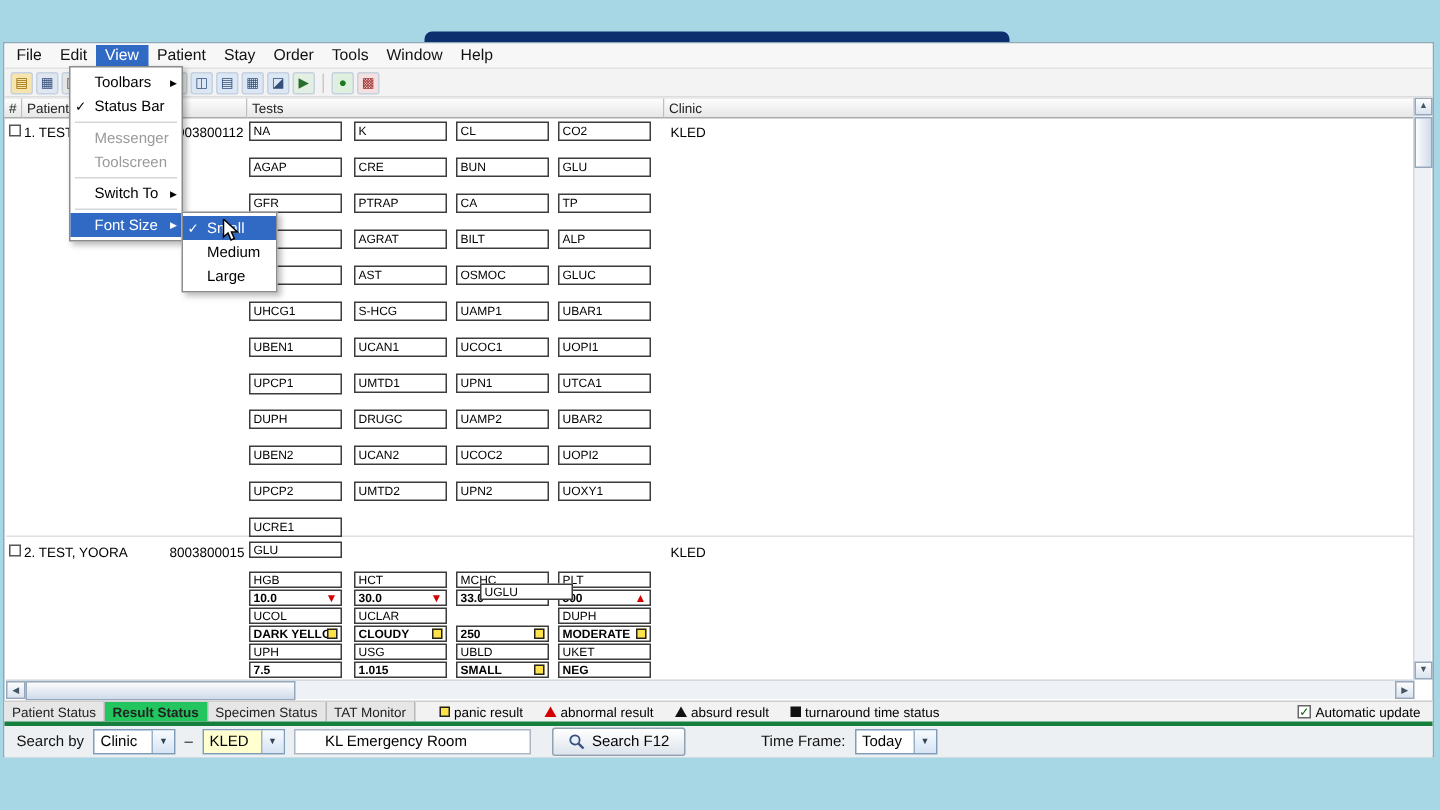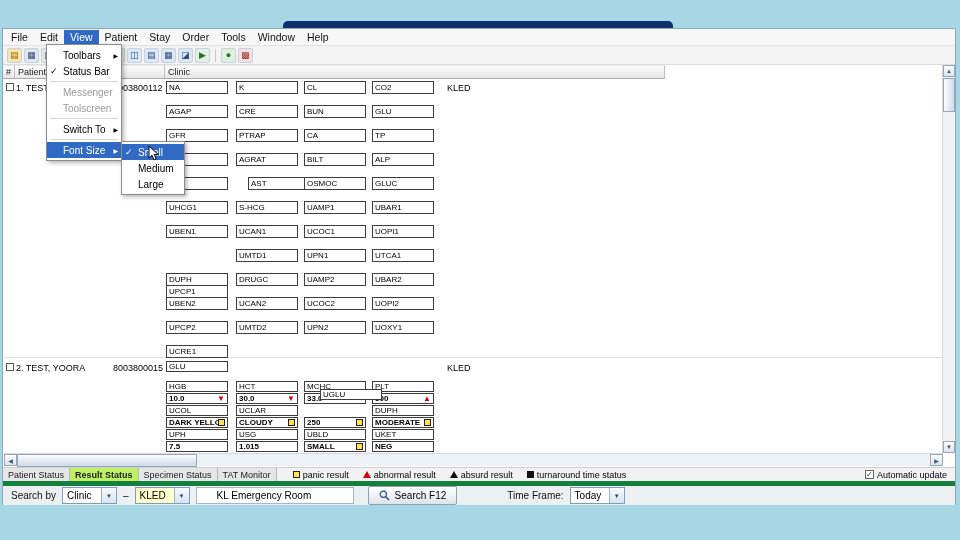--- a/index.html
+++ b/index.html
@@ -33,32 +33,32 @@
   
   .vscroll{position:absolute;right:1px;top:36px;width:12px;height:388px;background:#eef2f7;border-left:1px solid #d0d8e0;z-index:4}
   .hscroll{position:absolute;left:1px;top:424px;width:939px;height:13px;background:#eef2f7;border-top:1px solid #d0d8e0;z-index:4}
   .sbtn{position:absolute;background:linear-gradient(#fdfdfd,#d9e3ef);border:1px solid #98a8bc;color:#456;display:flex;align-items:center;justify-content:center;font-size:6px}
   .vthumb{position:absolute;left:0;top:13px;width:12px;height:34px;background:linear-gradient(90deg,#fdfdfd,#cfdbea);border:1px solid #98a8bc}
   .hthumb{position:absolute;left:13px;top:0;width:180px;height:13px;background:linear-gradient(#fdfdfd,#cfdbea);border:1px solid #98a8bc}
   
   .tabsrow{position:absolute;left:0;top:438px;width:100%;height:14px;background:#f2f2f2;border-top:1px solid #cfcfcf;display:flex;align-items:center;font-size:9px;z-index:5}
   .tabs{display:flex;height:100%}
   .tab{padding:1px 5px;border-right:1px solid #b8b8b8;background:#e6e6e6;color:#222;white-space:nowrap;display:flex;align-items:center}
-  .tab.on{background:#bef264;font-weight:bold}
+  .tab.on{background:#22c55e;font-weight:bold}
   .legend{display:flex;align-items:center;gap:14px;margin-left:16px}
   .leg{display:flex;align-items:center;gap:3px;white-space:nowrap}
   .mk{display:inline-block;flex:none}
   .mk-sqy{width:7px;height:7px;background:#ffe24a;border:1px solid #222}
   .mk-trir{width:0;height:0;border-left:4px solid transparent;border-right:4px solid transparent;border-bottom:7px solid #d40000}
   .mk-trik{width:0;height:0;border-left:4px solid transparent;border-right:4px solid transparent;border-bottom:7px solid #111}
   .mk-sqk{width:7px;height:7px;background:#111}
   .autoupd{position:absolute;right:8px;display:flex;align-items:center;gap:3px;white-space:nowrap}
   .cb{width:9px;height:9px;border:1px solid #666;background:#fff;font-size:8px;line-height:8px;text-align:center;color:#060}
   
-  .searchbar{position:absolute;left:0;top:452px;width:100%;height:24px;background:#edf0f3;border-top:5px solid #15803d;display:flex;align-items:center;gap:6px;padding:0 8px;font-size:10px;z-index:5}
+  .searchbar{position:absolute;left:0;top:452px;width:100%;height:24px;background:#edf0f3;border-top:3px solid #15803d;display:flex;align-items:center;gap:6px;padding:0 8px;font-size:10px;z-index:5}
   .lbl{color:#111;white-space:nowrap}
   .combo{height:17px;border:1px solid #7f9db9;background:#fff;display:flex;align-items:stretch}
   .cval{padding:1px 4px;min-width:38px;display:flex;align-items:center;white-space:nowrap}
   .dd{width:15px;background:linear-gradient(#f7fbff,#d6e4f4);border-left:1px solid #9cb0c6;display:flex;align-items:center;justify-content:center;font-size:6px;color:#345}
   .ycombo .cval{background:#ffffcf}
   .descfield{height:17px;border:1px solid #aab6c2;background:#fff;display:flex;align-items:center;padding:0 20px;width:158px;white-space:nowrap;overflow:hidden}
   .sbtnmain{height:19px;padding:0 10px;border:1px solid #8fa0b2;background:linear-gradient(#ffffff,#dde4ec);font-size:10px;display:flex;align-items:center;gap:5px;border-radius:2px;font-family:"Liberation Sans",sans-serif}
   .tf{margin-left:44px}
   .btngap{margin-left:8px}
   
@@ -107,20 +107,21 @@
         <span class="ticon" style="color: rgb(51, 80, 122); background: rgb(219, 231, 244);">◪</span>
         <span class="ticon" style="color: rgb(43, 107, 43); background: rgb(226, 239, 226);">▶</span>
         <span class="tsep"></span>
         <span class="ticon" style="color: rgb(31, 122, 31); background: rgb(223, 240, 223);">●</span>
         <span class="ticon" style="color: rgb(160, 48, 48); background: rgb(244, 224, 224);">▩</span>
       </div>
     <div class="gridheader" id="gridheader">
         <span class="ghcell" style="width: 12px;">#</span>
         <span class="ghcell" style="width: 96px;">Patient</span>
         <span class="ghcell" style="width: 54px;"></span>
+        <span class="ghcell" style="width: 278px;">Tests</span>
         <span class="ghcell" style="width: 500px;">Clinic</span>
       </div>
     <div class="gridbody" id="gridbody">
       <div class="psep"></div>
     <div class="pcb" style="left: 3px; top: 54px;"></div>
         <div class="ptxt" style="left: 13px; top: 54px;">1. TEST,</div>
         <div class="ptxt" style="left: 110px; top: 54px;">8003800112</div>
         <div class="ptxt" style="left: 444px; top: 54px;">KLED</div>
         <div class="pcb" style="left: 3px; top: 334px;"></div>
         <div class="ptxt" style="left: 13px; top: 334px;">2. TEST, YOORA</div>
@@ -136,32 +137,32 @@
         <div class="tcell" style="left: 369px; top: 76px; height: 13px;">GLU</div>
         <div class="tcell" style="left: 163px; top: 100px; height: 13px;">GFR</div>
         <div class="tcell" style="left: 233px; top: 100px; height: 13px;">PTRAP</div>
         <div class="tcell" style="left: 301px; top: 100px; height: 13px;">CA</div>
         <div class="tcell" style="left: 369px; top: 100px; height: 13px;">TP</div>
         <div class="tcell" style="left: 163px; top: 124px; height: 13px;">ALB</div>
         <div class="tcell" style="left: 233px; top: 124px; height: 13px;">AGRAT</div>
         <div class="tcell" style="left: 301px; top: 124px; height: 13px;">BILT</div>
         <div class="tcell" style="left: 369px; top: 124px; height: 13px;">ALP</div>
         <div class="tcell" style="left: 163px; top: 148px; height: 13px;">ALT</div>
-        <div class="tcell" style="left: 233px; top: 148px; height: 13px; margin-left: 12px;">AST</div>
+        <div class="tcell" style="left: 233px; top: 148px; height: 13px;">AST</div>
         <div class="tcell" style="left: 301px; top: 148px; height: 13px;">OSMOC</div>
         <div class="tcell" style="left: 369px; top: 148px; height: 13px;">GLUC</div>
         <div class="tcell" style="left: 163px; top: 172px; height: 13px;">UHCG1</div>
         <div class="tcell" style="left: 233px; top: 172px; height: 13px;">S-HCG</div>
         <div class="tcell" style="left: 301px; top: 172px; height: 13px;">UAMP1</div>
         <div class="tcell" style="left: 369px; top: 172px; height: 13px;">UBAR1</div>
         <div class="tcell" style="left: 163px; top: 196px; height: 13px;">UBEN1</div>
         <div class="tcell" style="left: 233px; top: 196px; height: 13px;">UCAN1</div>
         <div class="tcell" style="left: 301px; top: 196px; height: 13px;">UCOC1</div>
         <div class="tcell" style="left: 369px; top: 196px; height: 13px;">UOPI1</div>
-        <div class="tcell" style="left: 163px; top: 220px; height: 14px; margin-top: 36px;">UPCP1</div>
+        <div class="tcell" style="left: 163px; top: 220px; height: 14px;">UPCP1</div>
         <div class="tcell" style="left: 233px; top: 220px; height: 13px;">UMTD1</div>
         <div class="tcell" style="left: 301px; top: 220px; height: 13px;">UPN1</div>
         <div class="tcell" style="left: 369px; top: 220px; height: 13px;">UTCA1</div>
         <div class="tcell" style="left: 163px; top: 244px; height: 13px;">DUPH</div>
         <div class="tcell" style="left: 233px; top: 244px; height: 13px;">DRUGC</div>
         <div class="tcell" style="left: 301px; top: 244px; height: 13px;">UAMP2</div>
         <div class="tcell" style="left: 369px; top: 244px; height: 13px;">UBAR2</div>
         <div class="tcell" style="left: 163px; top: 268px; height: 13px;">UBEN2</div>
         <div class="tcell" style="left: 233px; top: 268px; height: 13px;">UCAN2</div>
         <div class="tcell" style="left: 301px; top: 268px; height: 13px;">UCOC2</div>

